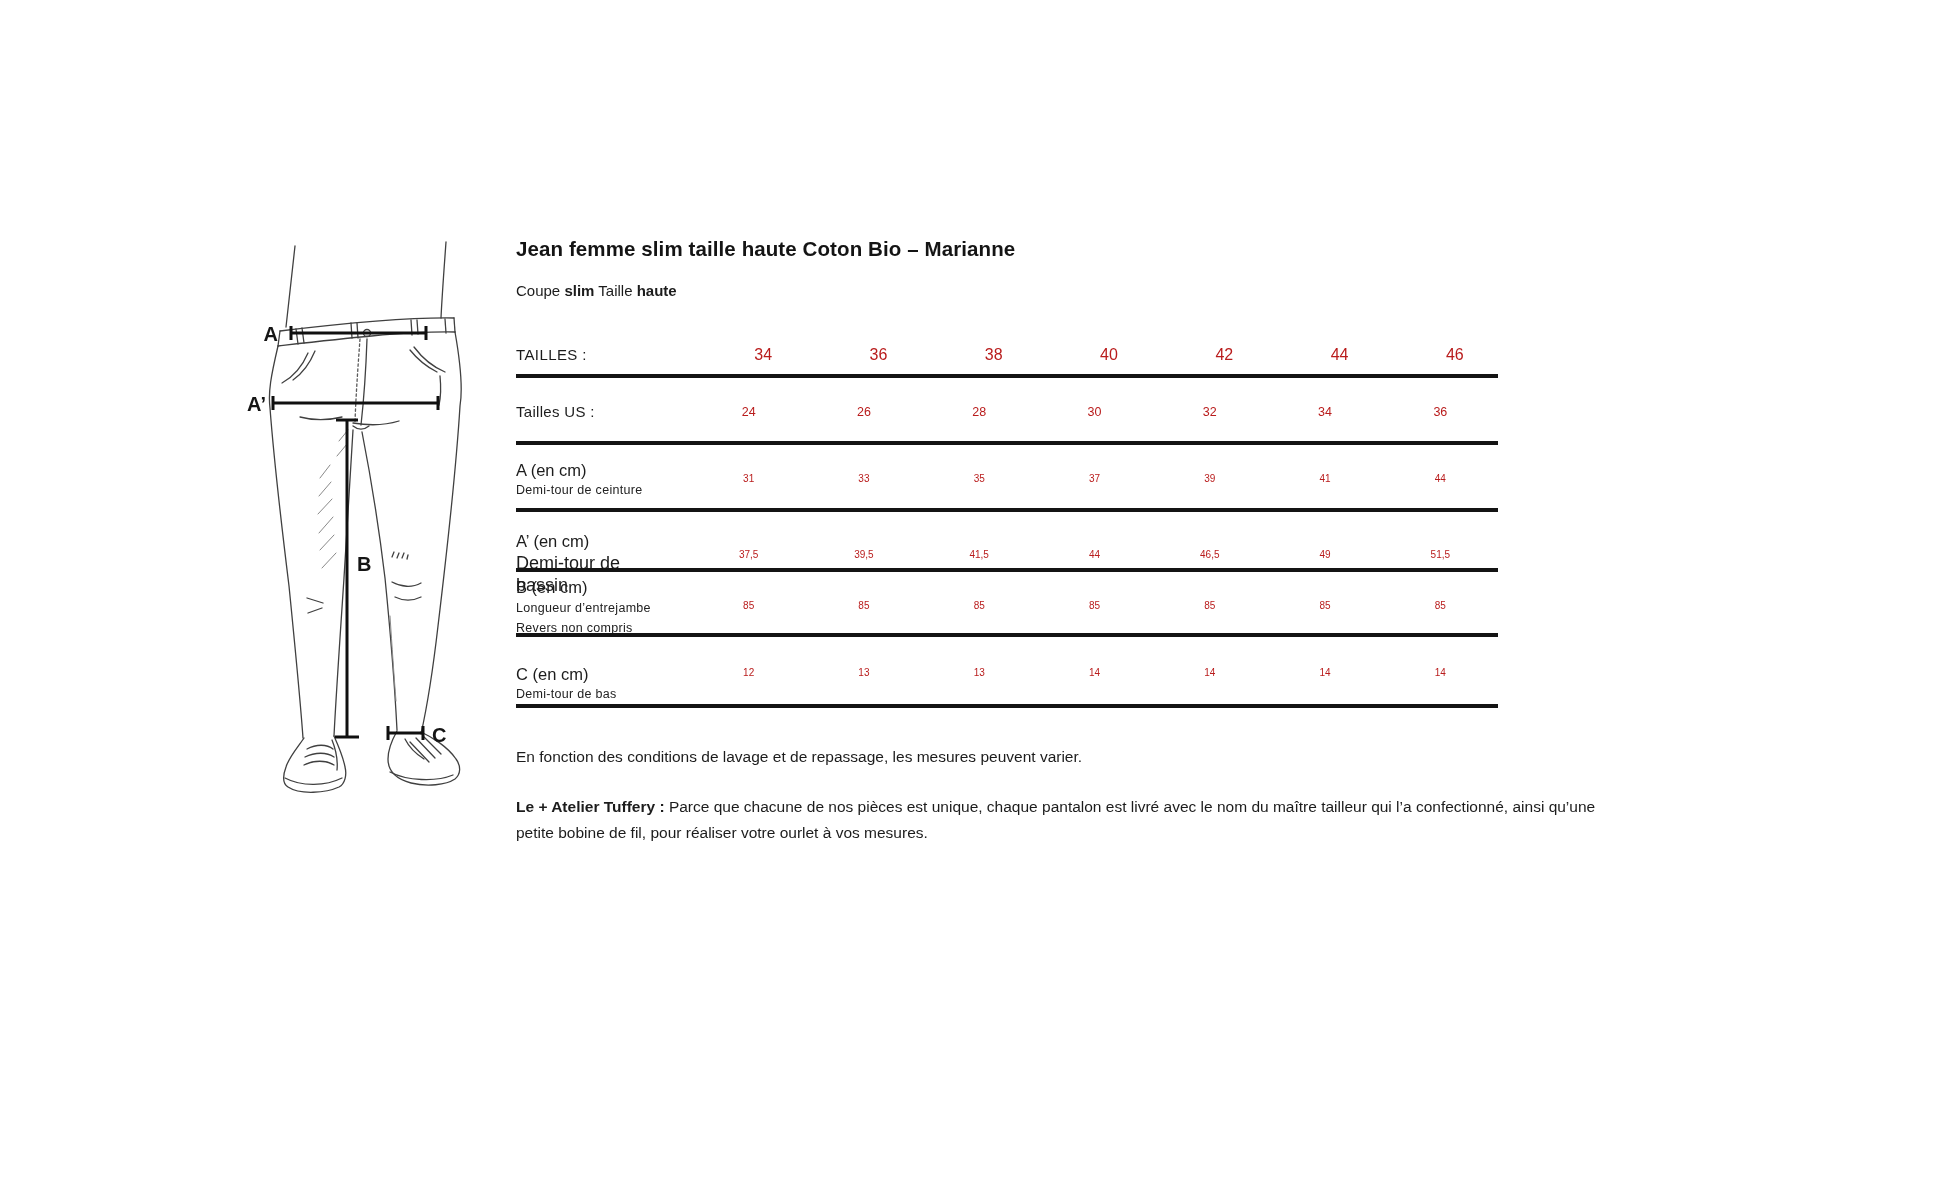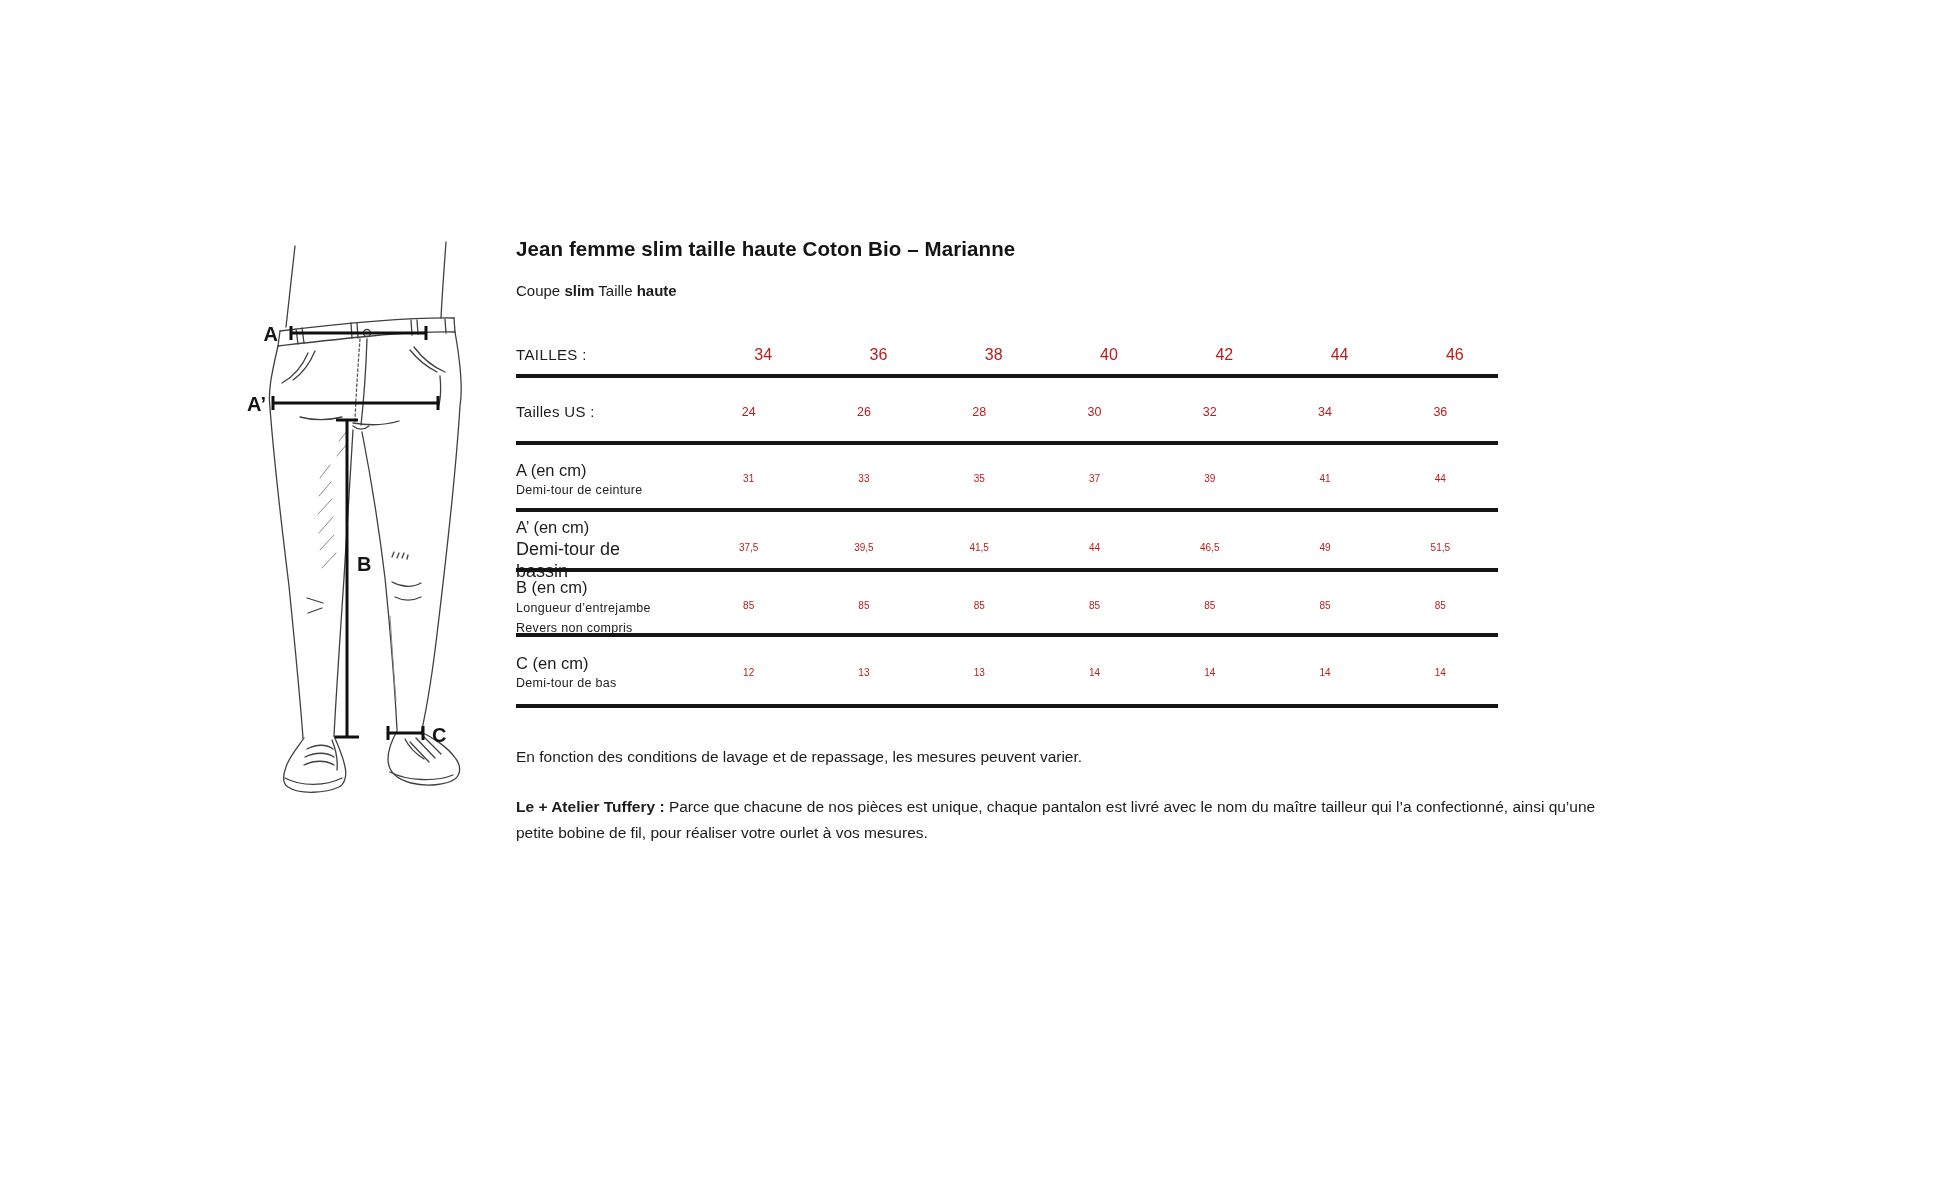--- a/index.html
+++ b/index.html
@@ -48,26 +48,26 @@
 
   .row-measure .val { font-size: 10px; }
   .lbl-block { align-self: start; }
   .lbl-block .name { font-size: 16.5px; line-height: 22px; color: #1c1c1c; }
   .lbl-block .sub { font-size: 12.5px; line-height: 19px; letter-spacing: 0.3px; color: #222; }
   .lbl-block .sub-big { font-size: 18px; line-height: 22px; color: #1c1c1c; }
 
   .row-a  { height: 67px; }
   .row-a .lbl-block { padding-top: 14px; }
   .row-ap { height: 60px; }
-  .row-ap .lbl-block { padding-top: 4px; }
+  .row-ap .lbl-block { padding-top: 18px; }
   .row-b  { height: 65px; }
   .row-b .lbl-block { padding-top: 4px; }
   .row-b .lbl-block .sub { line-height: 20px; }
   .row-c  { height: 71px; }
-  .row-c .lbl-block { padding-top: 15px; }
+  .row-c .lbl-block { padding-top: 26px; }
 
   
   .note-wash { margin: 39px 0 0 0; font-size: 15.5px; line-height: 20px; color: #1c1c1c; }
   .note-atelier { margin: 27px 0 0 0; font-size: 15.5px; line-height: 26px; width: 1085px; color: #1c1c1c; }
   .note-atelier b { font-weight: 700; }
 </style>
 </head>
 <body>
 
 <div class="illustration">

